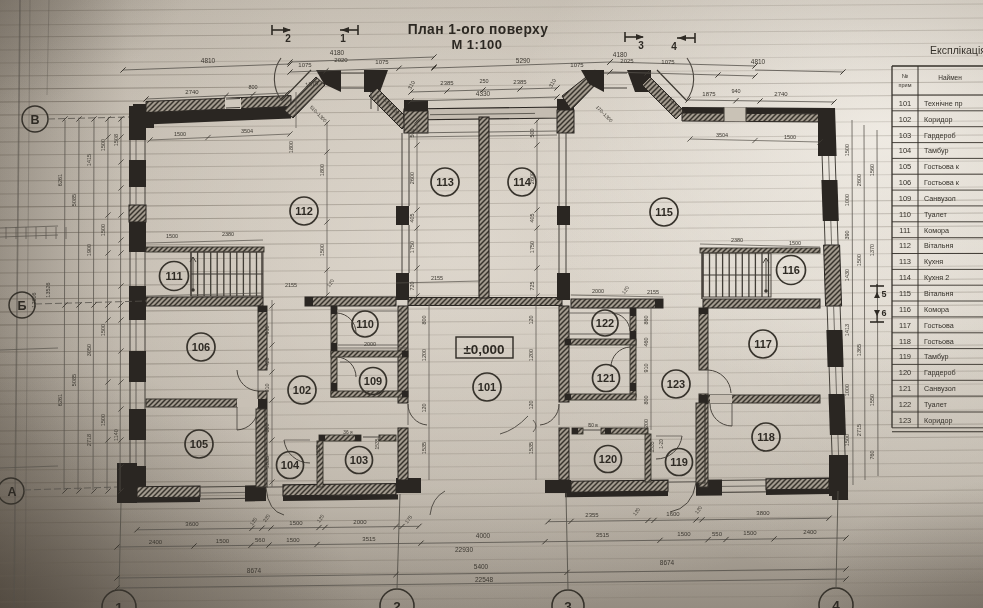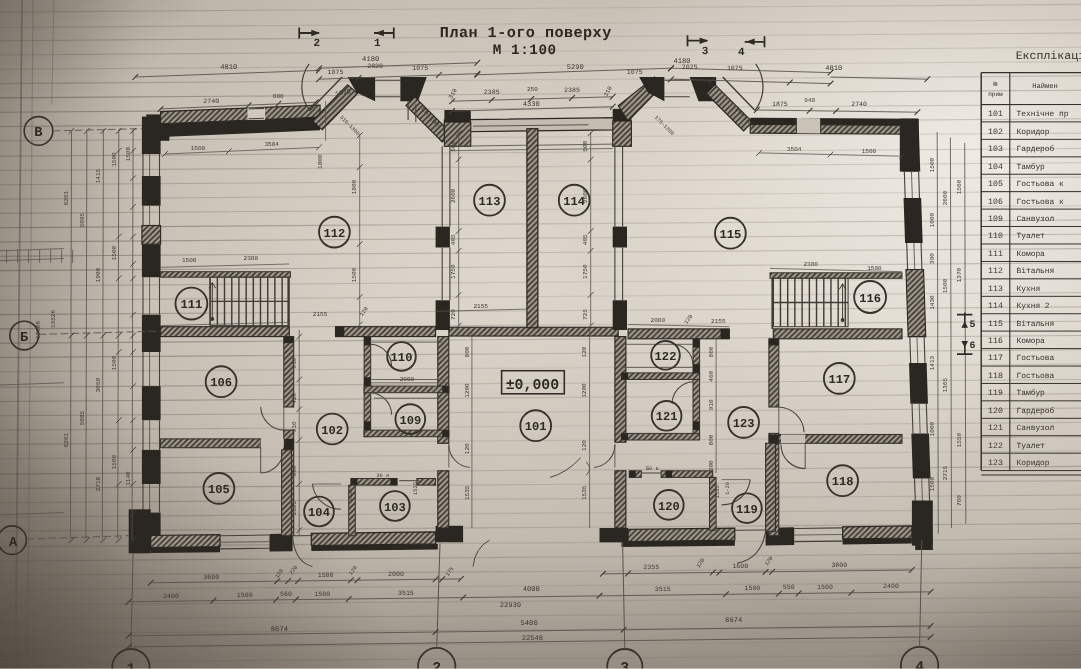--- a/index.html
+++ b/index.html
@@ -1,14 +1,14 @@
 <!DOCTYPE html>
 <html><head><meta charset="utf-8"><style>
 html,body{margin:0;padding:0}
-#ph{position:relative;width:983px;height:608px;overflow:hidden;font-family:Liberation Mono, monospace;
+#ph{position:relative;width:983px;height:608px;overflow:hidden;font-family:Liberation Sans, sans-serif;
 background:#c6beb2;}
 #vig{position:absolute;left:0;top:0;width:983px;height:608px;
 background:
 radial-gradient(ellipse 520px 360px at 90% 22%, rgba(244,240,233,0.85), rgba(244,240,233,0) 72%),
 radial-gradient(ellipse 520px 380px at 93% 50%, rgba(240,236,228,0.55), rgba(240,236,228,0) 75%),
 radial-gradient(ellipse 640px 470px at 47% 40%, rgba(236,230,221,0.62), rgba(236,230,221,0) 80%),
 radial-gradient(ellipse 600px 440px at -6% 108%, rgba(52,44,35,0.66), rgba(52,44,35,0) 72%),
 radial-gradient(ellipse 360px 250px at 105% 108%, rgba(62,54,45,0.46), rgba(62,54,45,0) 72%),
 radial-gradient(ellipse 390px 250px at -7% -9%, rgba(70,62,53,0.44), rgba(70,62,53,0) 70%),
 linear-gradient(180deg, rgba(100,92,80,0.10) 0%, rgba(160,152,140,0.04) 16%, rgba(200,193,183,0) 46%, rgba(105,97,85,0.16) 80%, rgba(72,64,54,0.40) 100%),

